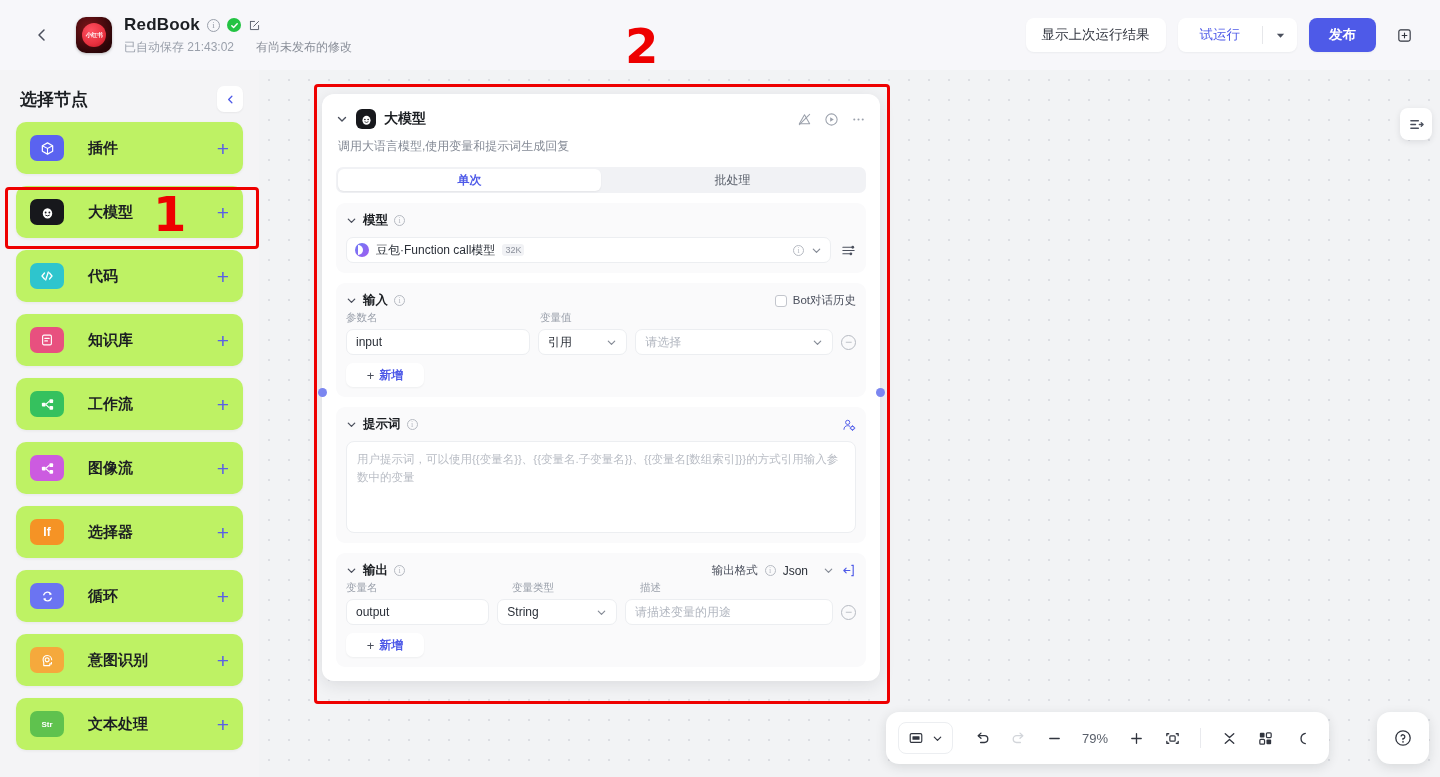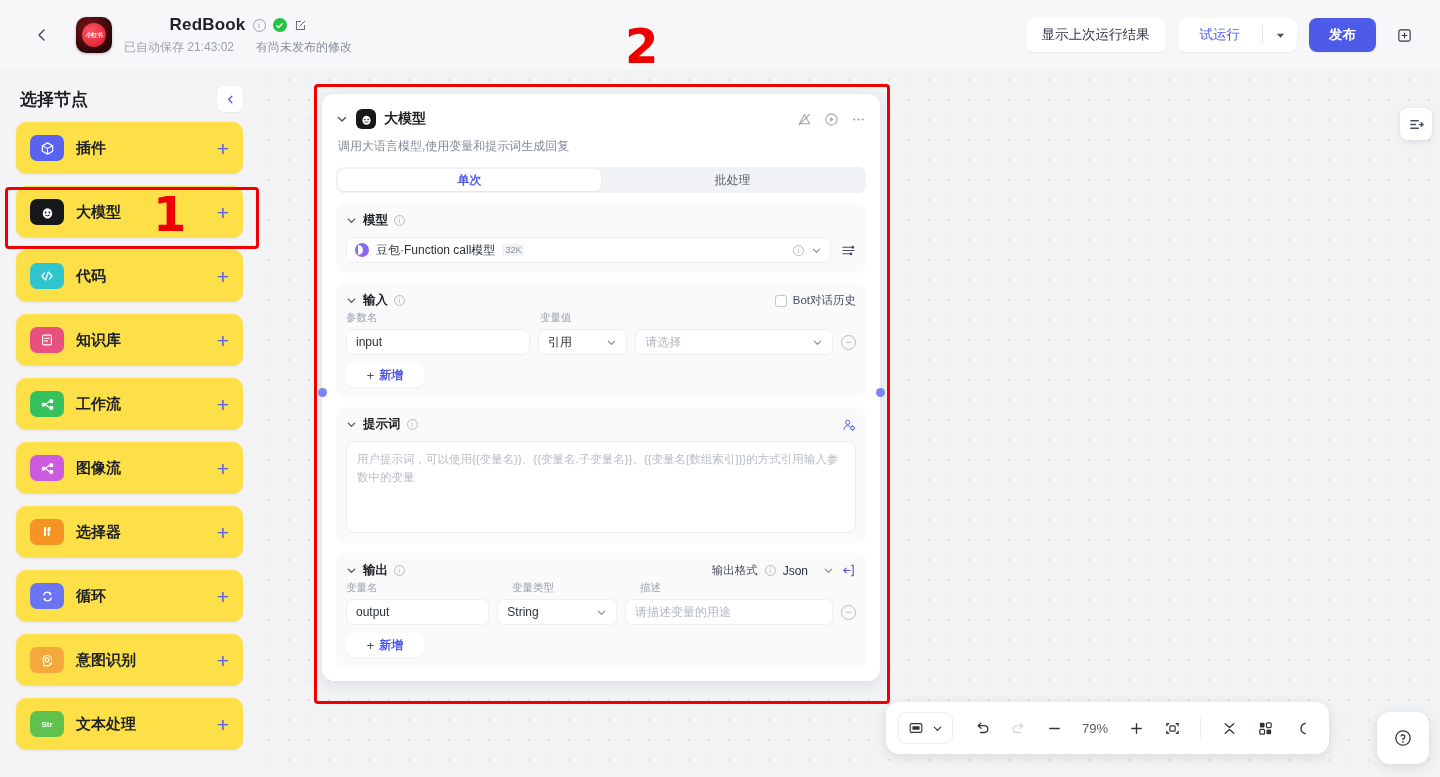--- a/index.html
+++ b/index.html
@@ -30,21 +30,21 @@
     display: flex; align-items: center; justify-content: center;
     box-shadow: 0 1px 3px rgba(0,0,0,.25);
     flex: none;
   }
   .app-logo .dot {
     width: 24px; height: 24px; border-radius: 50%;
     background: radial-gradient(circle at 38% 32%, #ff5161 0%, #e8313f 60%, #c0121f 100%);
     display: flex; align-items: center; justify-content: center;
     color: #fff; font-size: 6px; letter-spacing: -.5px; font-weight: bold;
   }
-  .title-block { margin-left: 12px; display: flex; flex-direction: column; justify-content: center; align-items: center; }
+  .title-block { margin-left: 12px; display: flex; flex-direction: column; justify-content: center; }
   .title-row { display: flex; align-items: center; gap: 7px; height: 21px; }
   .app-title { font-size: 17px; font-weight: bold; color: #1c1f23; letter-spacing: .2px; }
   .i-circle {
     width: 13px; height: 13px; border-radius: 50%; border: 1.2px solid #9aa0ab;
     color: #9aa0ab; font-size: 9px; line-height: 11px; text-align: center;
     font-family: "Liberation Serif", serif;
   }
   .ok-badge {
     width: 14px; height: 14px; border-radius: 50%; background: #23c343;
     display: flex; align-items: center; justify-content: center;
@@ -81,24 +81,24 @@
   }
   .sb-head { display: flex; align-items: center; padding: 16px 16px 10px 20px; }
   .sb-title { font-size: 17px; font-weight: bold; color: #1c1f23; }
   .sb-collapse {
     margin-left: auto; width: 26px; height: 26px; border-radius: 7px; background: #fff;
     display: flex; align-items: center; justify-content: center; color: #4e5ae8; cursor: pointer;
     box-shadow: 0 1px 2px rgba(28,31,35,.06);
   }
   .node-list { padding: 0 16px; display: flex; flex-direction: column; gap: 12px; }
   .node-item {
-    height: 52px; background: #fde047; border-radius: 10px;
+    height: 52px; background: #bef264; border-radius: 10px;
     display: flex; align-items: center; padding: 0 14px;
     box-shadow: 0 1px 3px rgba(28,31,35,.06);
-    cursor: pointer; position: relative;
+    cursor: pointer; position: relative; gap: 12px;
   }
   .node-ic {
     width: 34px; height: 26px; border-radius: 7px; flex: none;
     display: flex; align-items: center; justify-content: center;
     color: #fff; font-size: 11px; font-weight: bold;
   }
   .node-label { margin-left: 12px; font-size: 15px; font-weight: bold; color: #1c1f23; }
   .node-plus { margin-left: auto; color: #5a60e6; font-size: 21px; line-height: 1; font-weight: 300; cursor: pointer; }
 
   
@@ -213,21 +213,21 @@
   
   .right-float {
     position: absolute; right: 8px; top: 108px; width: 32px; height: 32px;
     background: #fff; border-radius: 8px; z-index: 35;
     display: flex; align-items: center; justify-content: center;
     box-shadow: 0 2px 6px rgba(28,31,35,.10); cursor: pointer; color: #4a4f5c;
   }
 
   
   .bottom-bar {
-    position: absolute; left: 886px; bottom: 23px; height: 52px;
+    position: absolute; left: 886px; bottom: 13px; height: 52px;
     background: #fff; border-radius: 13px; z-index: 35;
     display: flex; align-items: center; padding: 0 12px; gap: 4px;
     box-shadow: 0 3px 12px rgba(28,31,35,.12);
   }
   .bb-select {
     height: 32px; border: 1px solid #eceef1; border-radius: 8px;
     display: flex; align-items: center; gap: 8px; padding: 0 9px; margin-right: 9px;
     cursor: pointer; color: #31353f;
   }
   .bb-ic {

